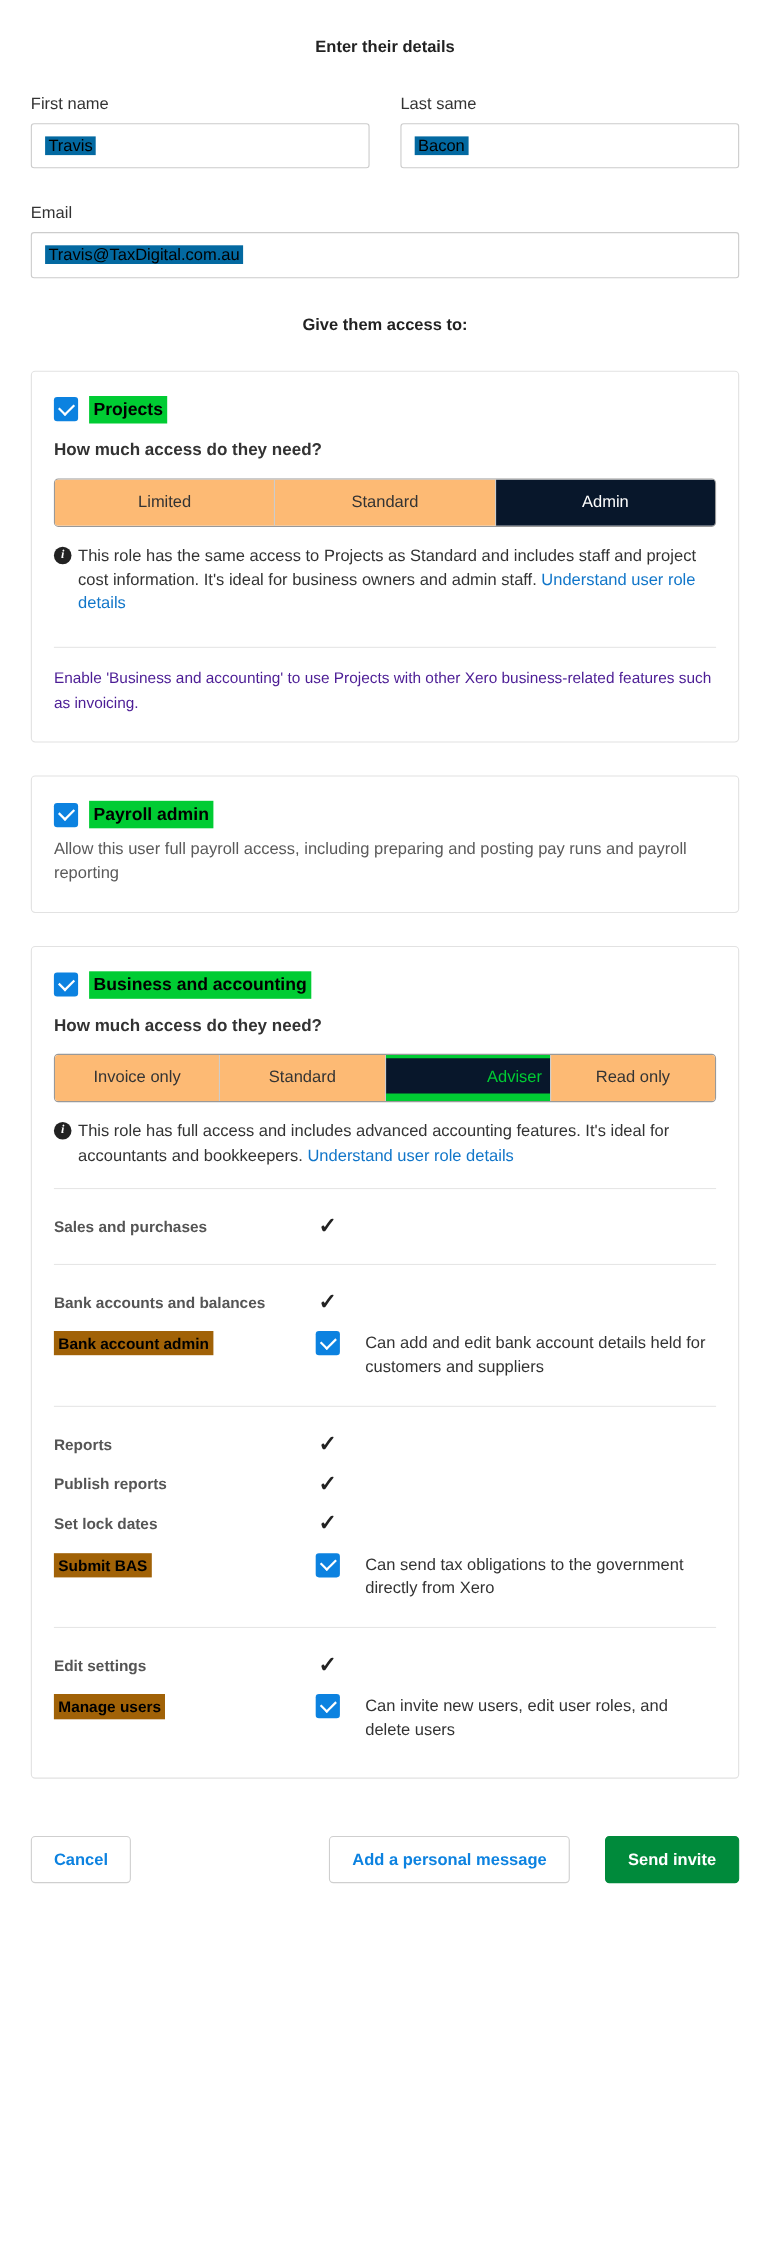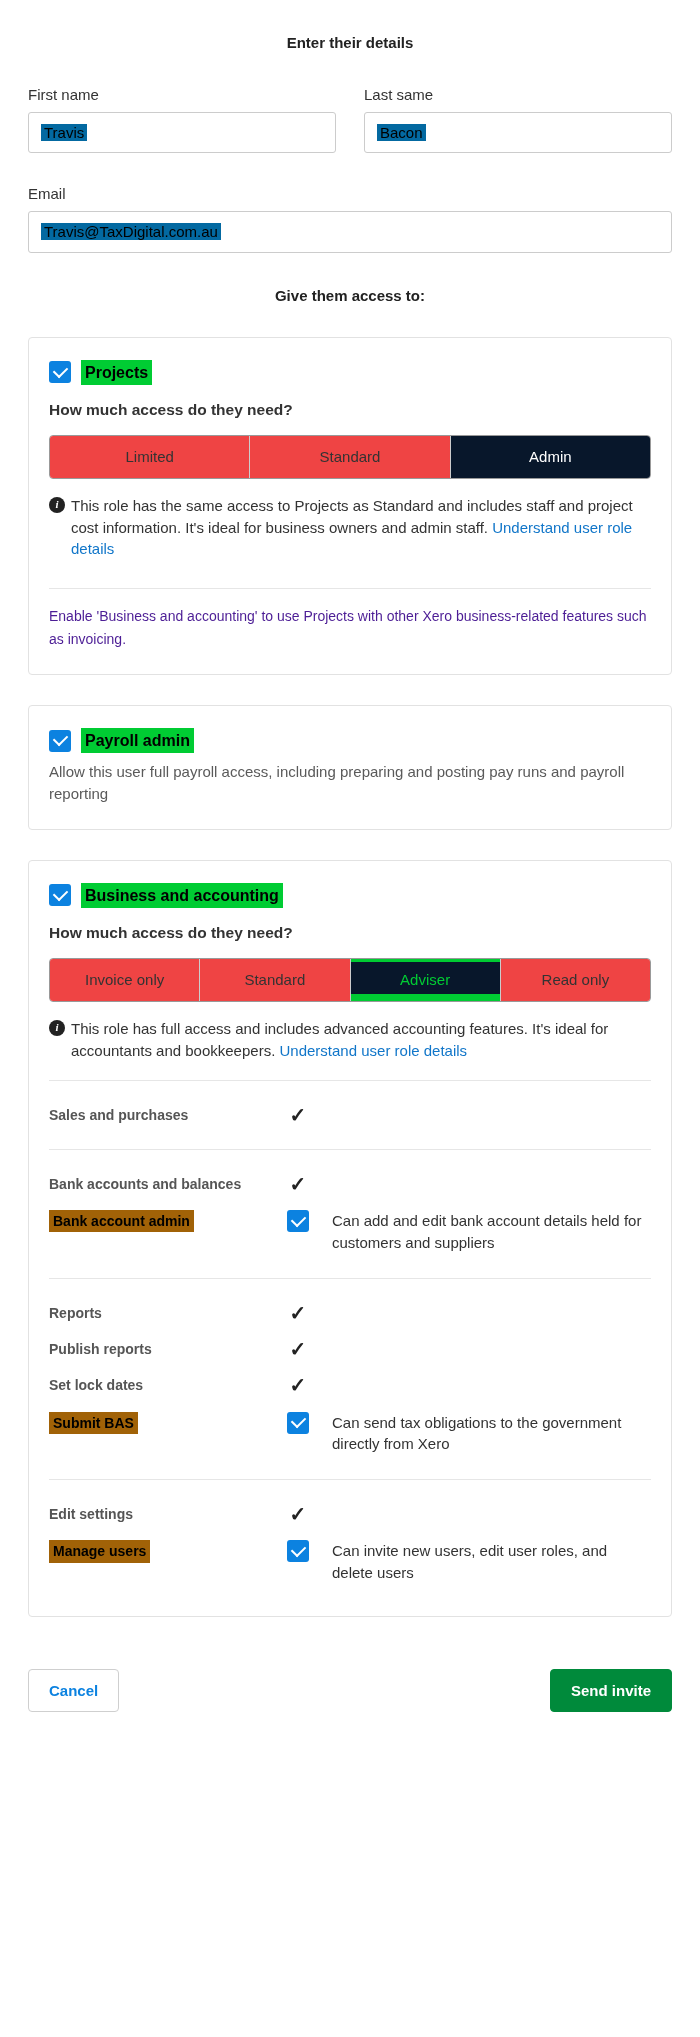--- a/index.html
+++ b/index.html
@@ -95,31 +95,31 @@
     border: 1px solid #999;
     border-radius: 4px;
     overflow: hidden;
     margin-bottom: 16px;
   }
   .seg-btn {
     flex: 1;
     text-align: center;
     padding: 10px 4px;
     font-size: 15px;
-    background: #ef4444;
+    background: #fdba74;
     color: #333;
     border-right: 1px solid #ccc;
     cursor: pointer;
   }
   .seg-btn:last-child { border-right: none; }
   .seg-btn.active {
     background: #08172b;
     color: #fff;
   }
-  .seg-btn.active.green-text { color: #00cc33; }
+  .seg-btn.active.green-text { color: #00cc33; text-align: right; }
   .role-desc {
     display: flex;
     gap: 6px;
     font-size: 15px;
     color: #333;
     margin-bottom: 28px;
   }
   .info-icon {
     width: 16px;
     height: 16px;
@@ -373,14 +373,15 @@
     <div class="perm-check-col">
         <span class="checkbox checked"></span>
       </div>
     <div class="perm-desc">Can invite new users, edit user roles, and delete users</div>
   </div>
 </div>
 
 <div class="footer-bar">
   <button class="btn btn-blue-text">Cancel</button>
   <div class="spacer"></div>
+  <button class="btn btn-blue-text">Add a personal message</button>
   <button class="btn btn-primary">Send invite</button>
 </div>
 
 </body></html>

